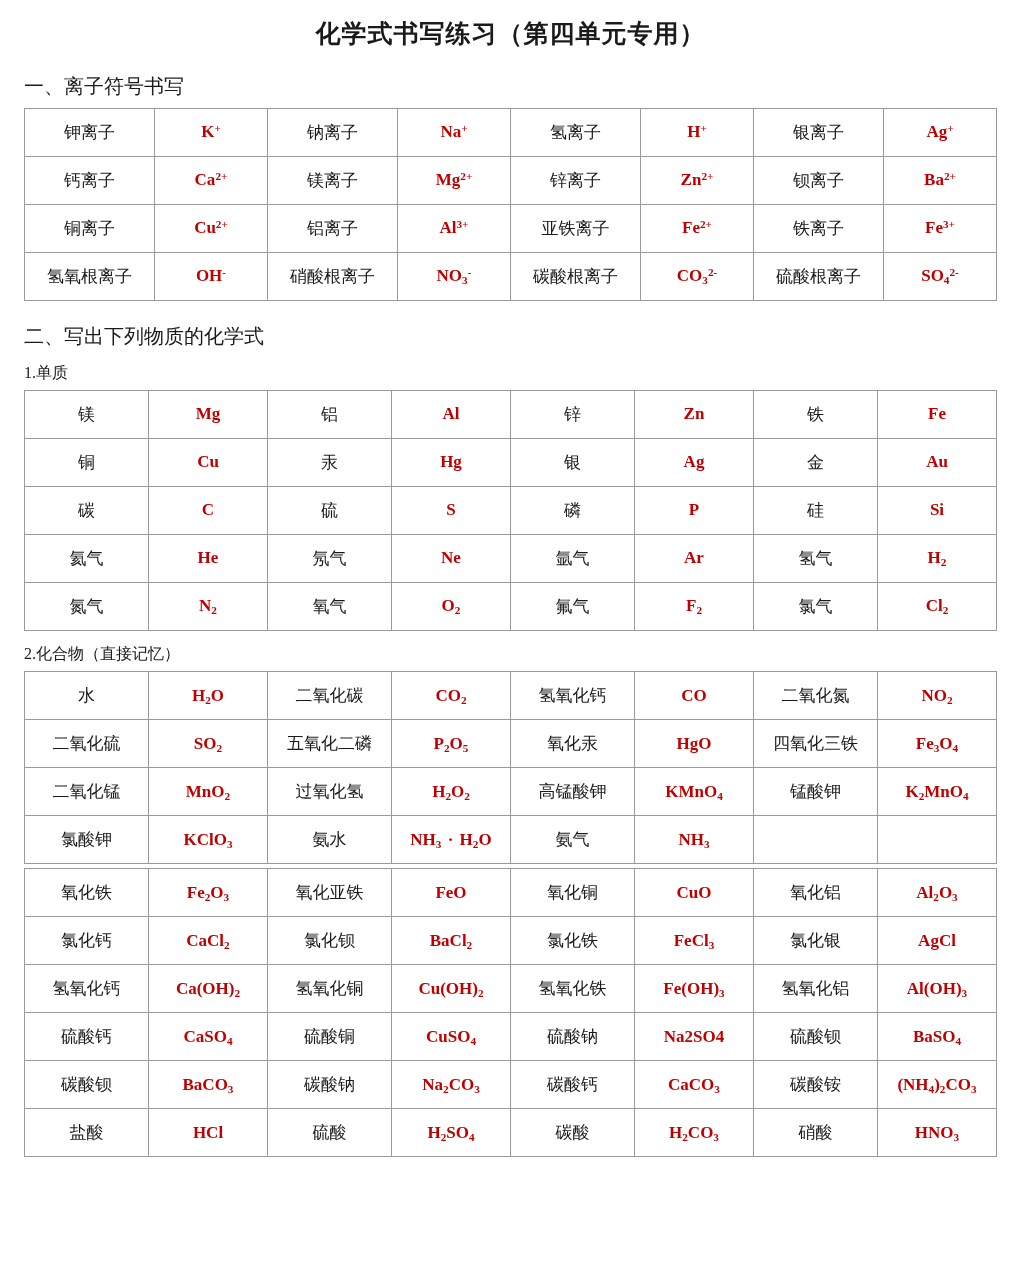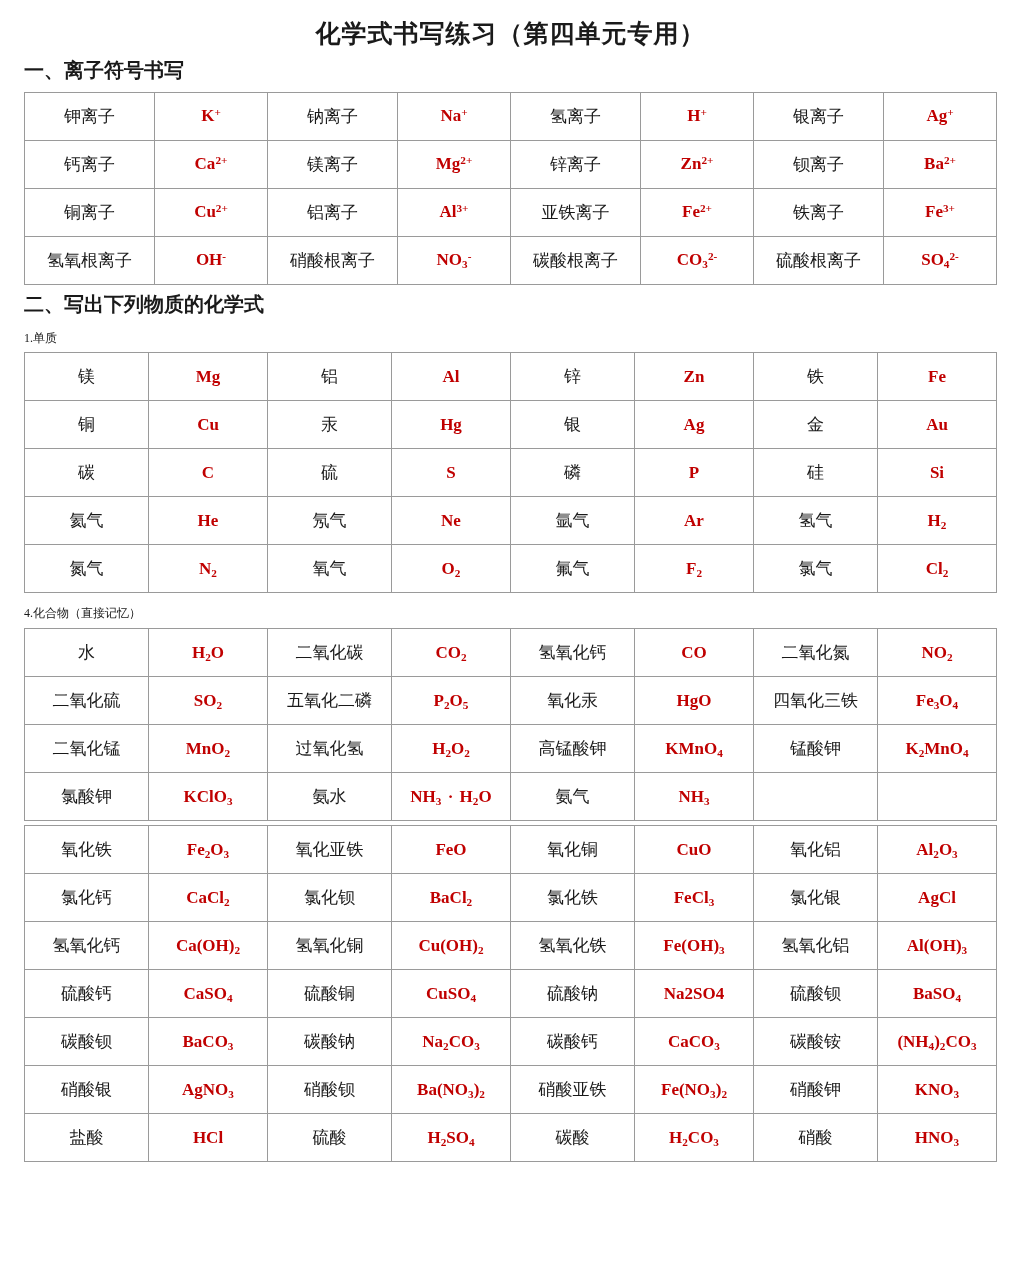--- a/index.html
+++ b/index.html
@@ -22,26 +22,26 @@
   .doc-title {
     text-align: center;
     font-size: 25px;
     font-weight: bold;
     letter-spacing: 1px;
     margin: 8px 0 6px 0;
     line-height: 1.3;
   }
   .section-heading {
     font-size: 20px;
-    font-weight: bold;
-    margin: 6px 0 8px 0;
+    font-weight: normal;
+    margin: 22px 0 8px 0;
     line-height: 1.35;
   }
   .sub-heading {
-    font-size: 12px;
+    font-size: 16px;
     font-weight: normal;
     margin: 12px 0 6px 0;
     line-height: 1.4;
   }
   table.grid {
     width: 973px;
     border-collapse: collapse;
     table-layout: fixed;
     margin: 0 5px 4px 0;
   }
@@ -206,21 +206,21 @@
             <td class="name-cell">氟气</td>
             <td class="formula-cell">F<sub>2</sub></td>
             <td class="name-cell">氯气</td>
             <td class="formula-cell">Cl<sub>2</sub></td>
           </tr>
         </tbody>
     </table>
   </div>
 
   <div>
-    <div class="sub-heading">4.化合物（直接记忆）</div>
+    <div class="sub-heading">2.化合物（直接记忆）</div>
     <table class="grid">
       <colgroup>
         <col class="c-name">
           <col class="c-form">
           <col class="c-name">
           <col class="c-form">
         <col class="c-name">
           <col class="c-form">
           <col class="c-name">
           <col class="c-form">
@@ -327,30 +327,20 @@
             <td class="name-cell">碳酸钡</td>
             <td class="formula-cell">BaCO<sub>3</sub></td>
             <td class="name-cell">碳酸钠</td>
             <td class="formula-cell">Na<sub>2</sub>CO<sub>3</sub></td>
             <td class="name-cell">碳酸钙</td>
             <td class="formula-cell">CaCO<sub>3</sub></td>
             <td class="name-cell">碳酸铵</td>
             <td class="formula-cell">(NH<sub>4</sub>)<sub>2</sub>CO<sub>3</sub></td>
           </tr>
           <tr>
-            <td class="name-cell">硝酸银</td>
-            <td class="formula-cell">AgNO<sub>3</sub></td>
-            <td class="name-cell">硝酸钡</td>
-            <td class="formula-cell">Ba(NO<sub>3</sub>)<sub>2</sub></td>
-            <td class="name-cell">硝酸亚铁</td>
-            <td class="formula-cell">Fe(NO<sub>3</sub>)<sub>2</sub></td>
-            <td class="name-cell">硝酸钾</td>
-            <td class="formula-cell">KNO<sub>3</sub></td>
-          </tr>
-          <tr>
             <td class="name-cell">盐酸</td>
             <td class="formula-cell">HCl</td>
             <td class="name-cell">硫酸</td>
             <td class="formula-cell">H<sub>2</sub>SO<sub>4</sub></td>
             <td class="name-cell">碳酸</td>
             <td class="formula-cell">H<sub>2</sub>CO<sub>3</sub></td>
             <td class="name-cell">硝酸</td>
             <td class="formula-cell">HNO<sub>3</sub></td>
           </tr>
         </tbody>

